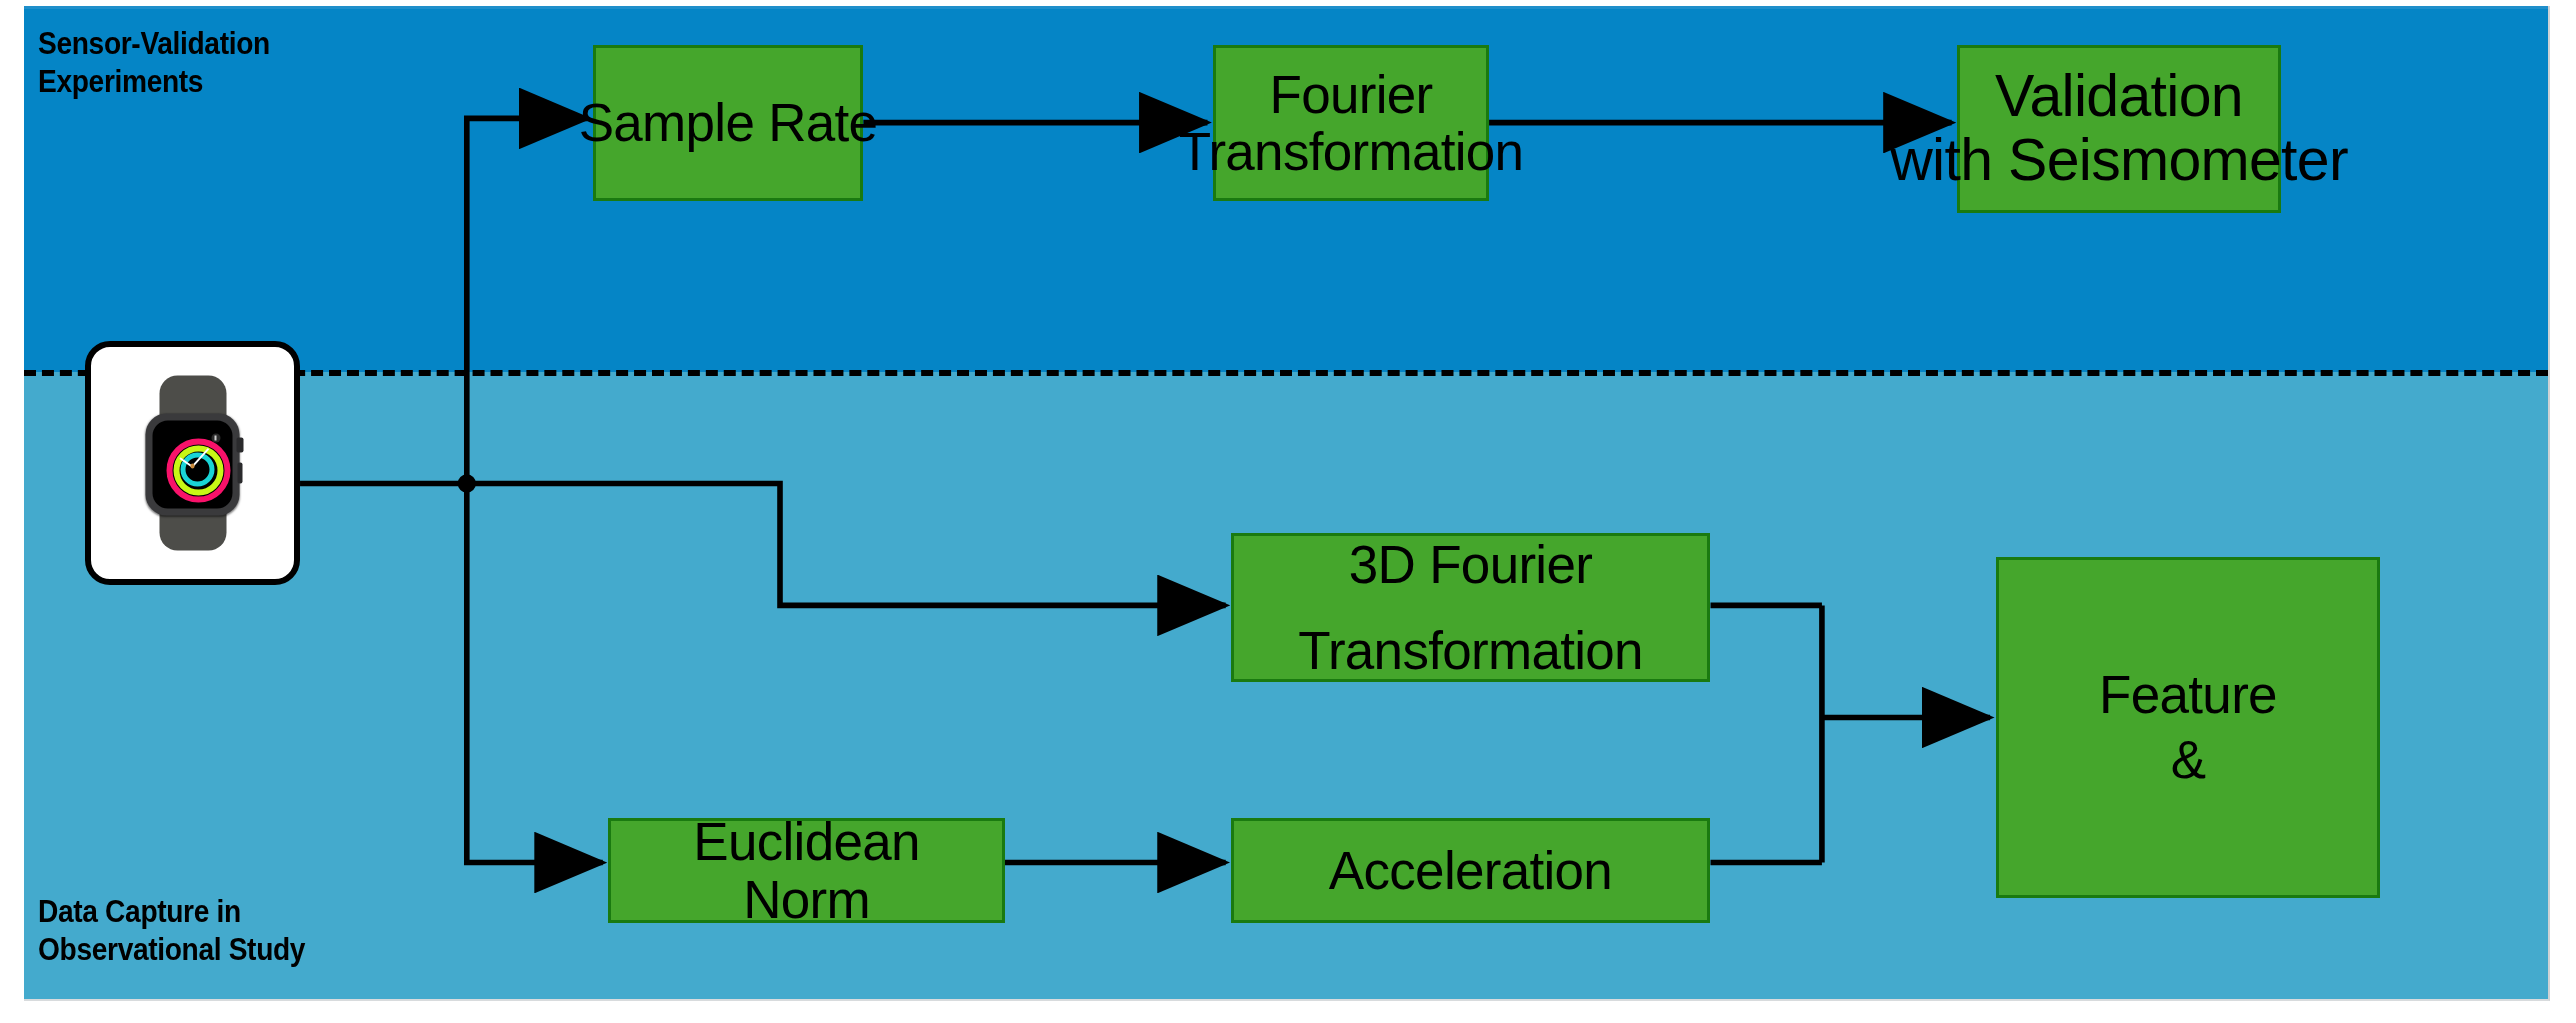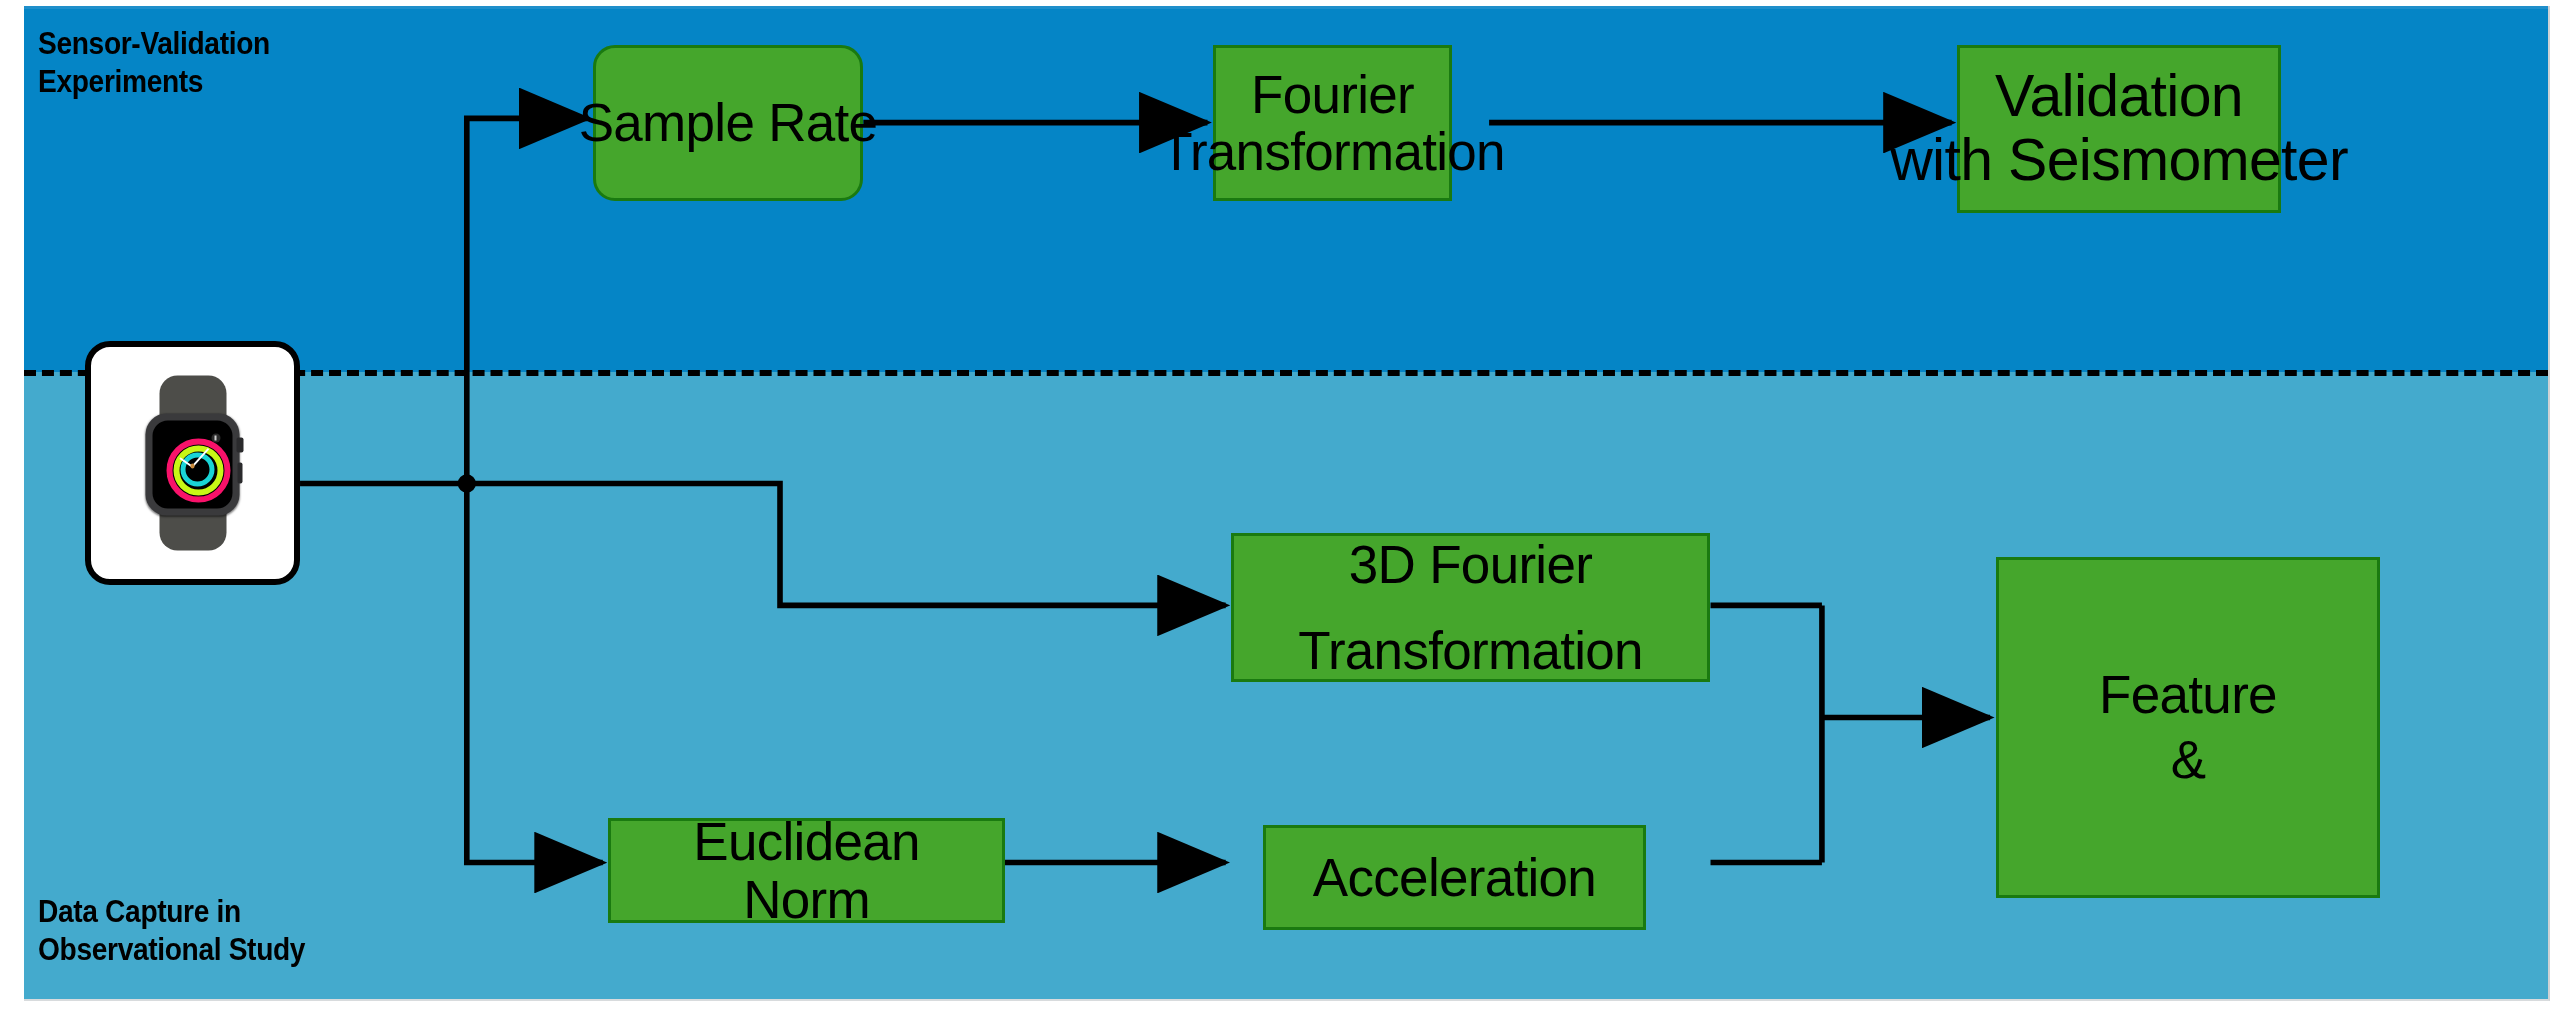--- a/index.html
+++ b/index.html
@@ -24,26 +24,26 @@
 
   
   .node{position:absolute;box-sizing:border-box;background:#45A62C;
         border:3.5px solid #1A7A10;display:flex;flex-direction:column;
         align-items:center;justify-content:center;color:#000000;
         font-family:"Liberation Sans","DejaVu Sans",sans-serif;
         font-weight:400;line-height:1.08;text-align:center;
         letter-spacing:-0.7px;}
   .node span{display:block;white-space:nowrap;}
 
-  #node-sample-rate    {left:593px; top:45px;  width:270px;height:156px;font-size:53px;border-radius:22px;}
-  #node-fourier        {left:1213px;top:45px;  width:239px;height:156px;font-size:53px;}
+  #node-sample-rate    {left:593px; top:45px;  width:270px;height:156px;font-size:53px;}
+  #node-fourier        {left:1213px;top:45px;  width:276px;height:156px;font-size:53px;}
   #node-validation     {left:1957px;top:45px;  width:324px;height:168px;font-size:59px;}
   #node-3d-fourier     {left:1231px;top:533px; width:479px;height:149px;font-size:53px;justify-content:space-between;}
   #node-euclidean      {left:608px; top:818px;width:397px;height:105px;font-size:53px;}
-  #node-acceleration   {left:1263px;top:818px;width:383px;height:105px;font-size:53px;margin-top:7px;}
+  #node-acceleration   {left:1231px;top:818px;width:479px;height:105px;font-size:53px;}
   #node-feature        {left:1996px;top:557px; width:384px;height:341px;font-size:53px;
                         line-height:1.22;}
 
   
   .caption{position:absolute;color:#000000;font-weight:bold;
            font-family:"Liberation Sans","DejaVu Sans",sans-serif;
            font-size:32px;line-height:1.18;letter-spacing:-0.4px;
            transform:scaleX(0.88);transform-origin:left top;white-space:pre-line;}
   #caption-top   {left:38px;top:25px;}
   #caption-bottom{left:38px;top:893px;}

